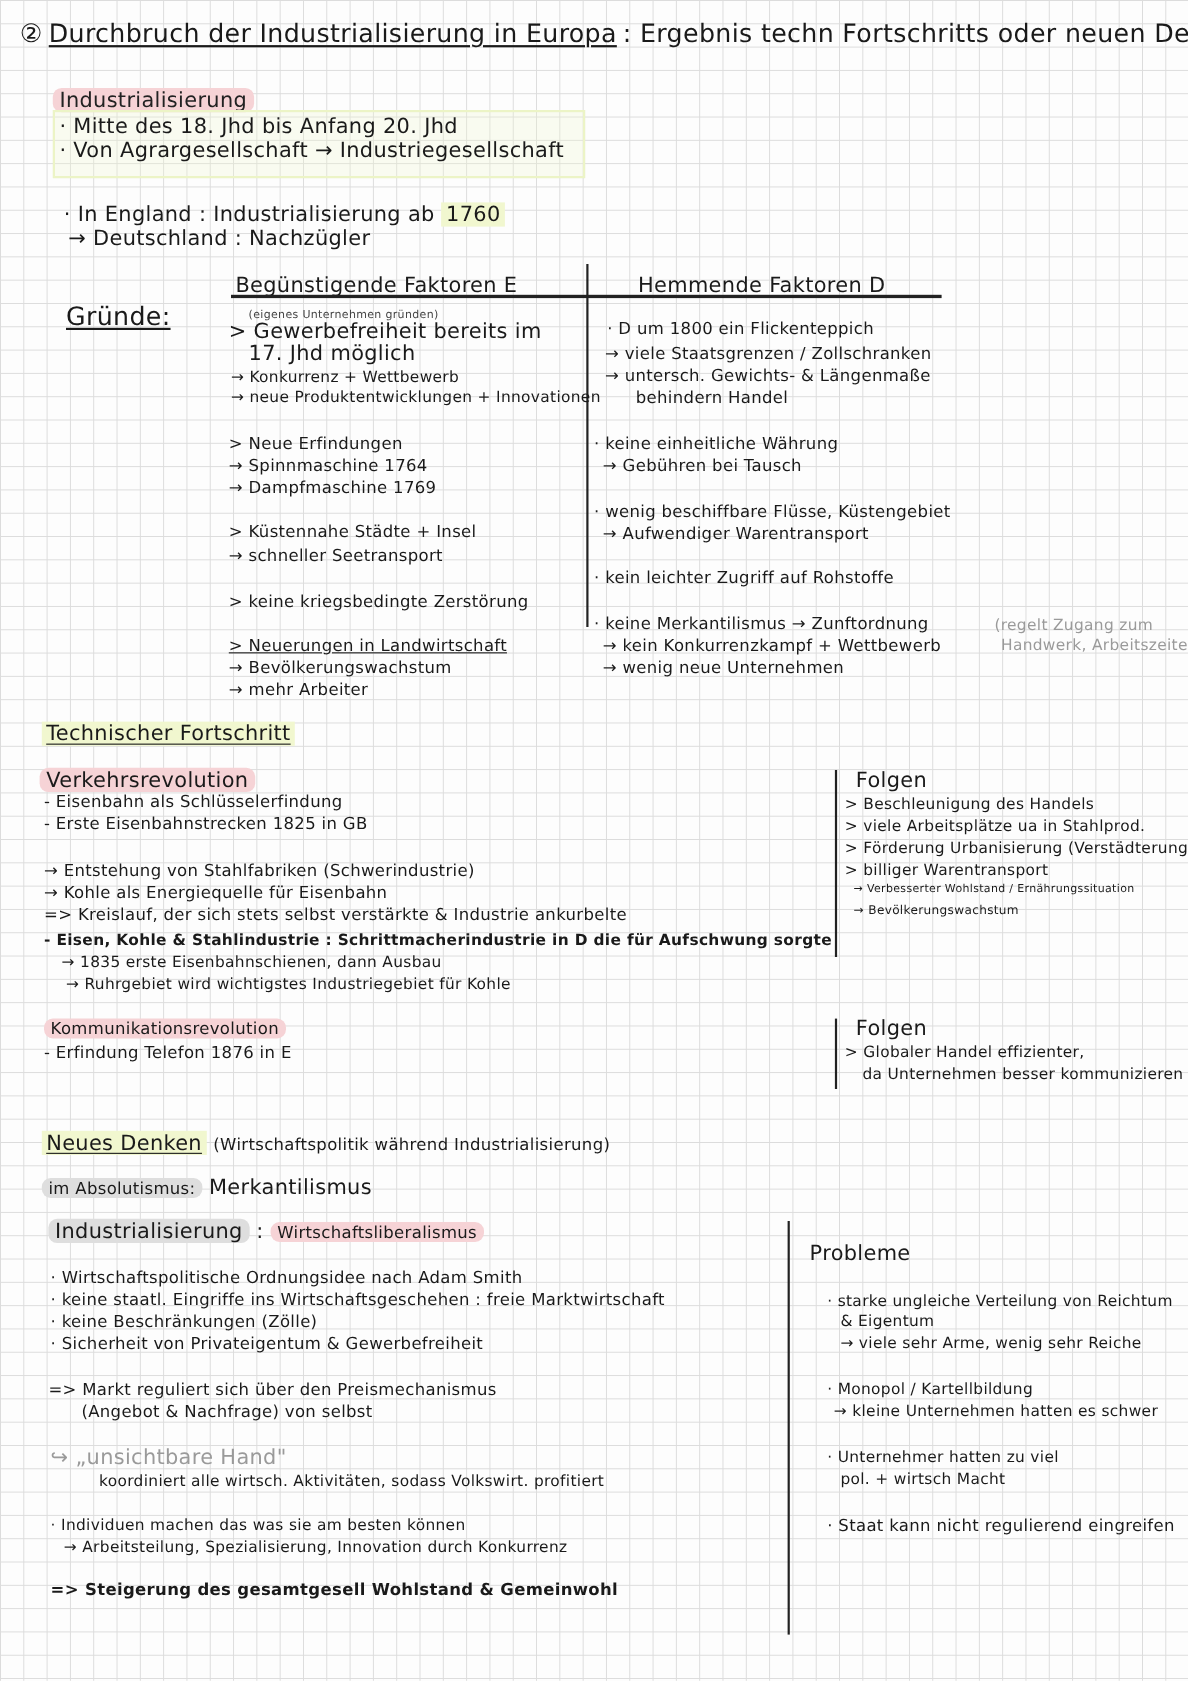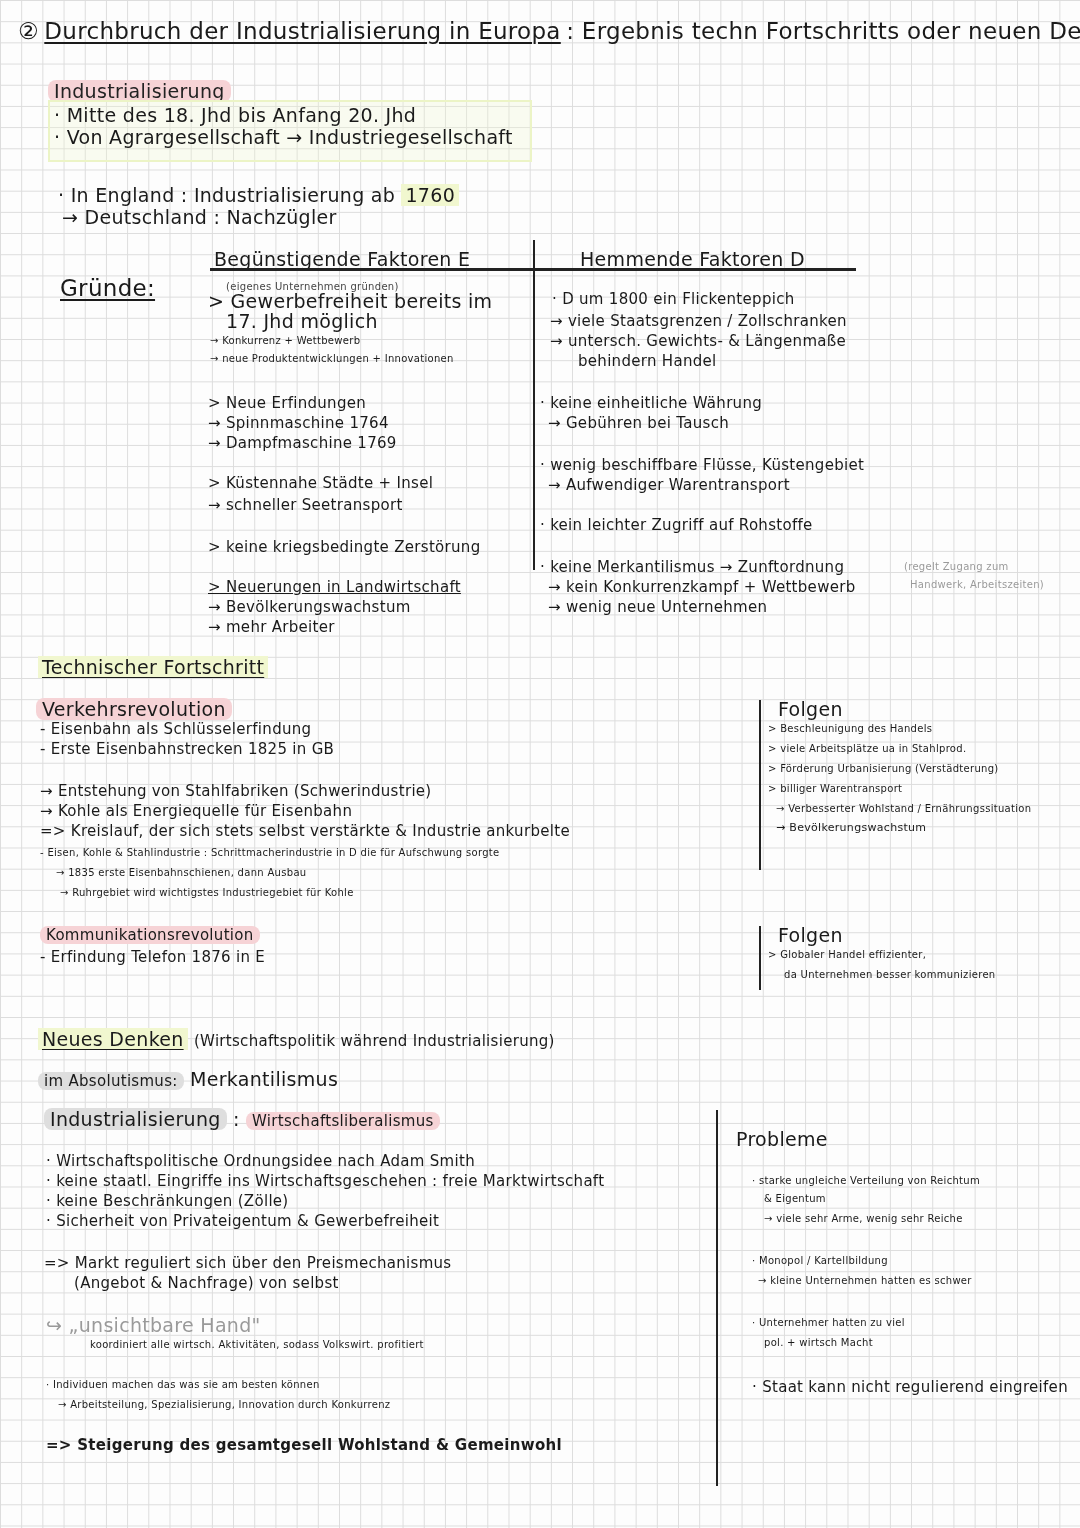--- a/index.html
+++ b/index.html
@@ -10,21 +10,21 @@
       linear-gradient(to right, #dcdcdc 1px, transparent 1px),
       linear-gradient(to bottom, #dcdcdc 1px, transparent 1px);
     background-size:21.2px 21.2px;
     font-family:"DejaVu Sans", sans-serif;
     color:#1a1a1a;
   }
   .t{position:absolute;white-space:nowrap;line-height:1;letter-spacing:0.3px;}
   .h{font-size:23px;}
   .m{font-size:19px;}
   .s{font-size:15px;}
-  .xs{font-size:10px;}
+  .xs{font-size:14px;}
   .tiny{font-size:10px;color:#444;}
   .grey{color:#9a9a9a;}
   .u{text-decoration:underline;text-underline-offset:3px;}
   .hl-pink{background:#f6d3d6;border-radius:8px;padding:0 6px;}
   .hl-yellow{background:#f1f7cf;padding:0 4px;}
   .hl-grey{background:#dedede;border-radius:8px;padding:0 6px;}
   .box-yellow{position:absolute;border:2px solid #ecf4c6;background:rgba(240,247,205,0.25);}
   .vline{position:absolute;width:2px;background:#222;}
   .hline{position:absolute;height:3px;background:#222;}
   .bold{font-weight:bold;}
@@ -94,21 +94,21 @@
 <div class="t xs grey" style="left:910px;top:580px;">Handwerk, Arbeitszeiten)</div>
 
 <div class="t m u" style="left:38px;top:658px;"><span class="hl-yellow">Technischer Fortschritt</span></div>
 
 <div class="t m" style="left:36px;top:700px;"><span class="hl-pink">Verkehrsrevolution</span></div>
 <div class="t s" style="left:40px;top:722px;">- Eisenbahn als Schlüsselerfindung</div>
 <div class="t s" style="left:40px;top:742px;">- Erste Eisenbahnstrecken 1825 in GB</div>
 <div class="t s" style="left:40px;top:784px;">→ Entstehung von Stahlfabriken (Schwerindustrie)</div>
 <div class="t s" style="left:40px;top:804px;">→ Kohle als Energiequelle für Eisenbahn</div>
 <div class="t s" style="left:40px;top:824px;">=&gt; Kreislauf, der sich stets selbst verstärkte &amp; Industrie ankurbelte</div>
-<div class="t xs" style="left:40px;top:848px;">- Eisen, Kohle &amp; Stahlindustrie : Schrittmacherindustrie in D die für Aufschwung sorgte</div>
+<div class="t xs" style="left:40px;top:848px;font-weight:bold;">- Eisen, Kohle &amp; Stahlindustrie : Schrittmacherindustrie in D die für Aufschwung sorgte</div>
 <div class="t xs" style="left:56px;top:868px;">→ 1835 erste Eisenbahnschienen, dann Ausbau</div>
 <div class="t xs" style="left:60px;top:888px;">→ Ruhrgebiet wird wichtigstes Industriegebiet für Kohle</div>
 
 <div class="vline" style="left:759px;top:700px;height:170px;"></div>
 <div class="t m" style="left:778px;top:700px;">Folgen</div>
 <div class="t xs" style="left:768px;top:724px;">&gt; Beschleunigung des Handels</div>
 <div class="t xs" style="left:768px;top:744px;">&gt; viele Arbeitsplätze ua in Stahlprod.</div>
 <div class="t xs" style="left:768px;top:764px;">&gt; Förderung Urbanisierung (Verstädterung)</div>
 <div class="t xs" style="left:768px;top:784px;">&gt; billiger Warentransport</div>
 <div class="t xs" style="left:776px;top:804px;font-size:10px;">→ Verbesserter Wohlstand / Ernährungssituation</div>

